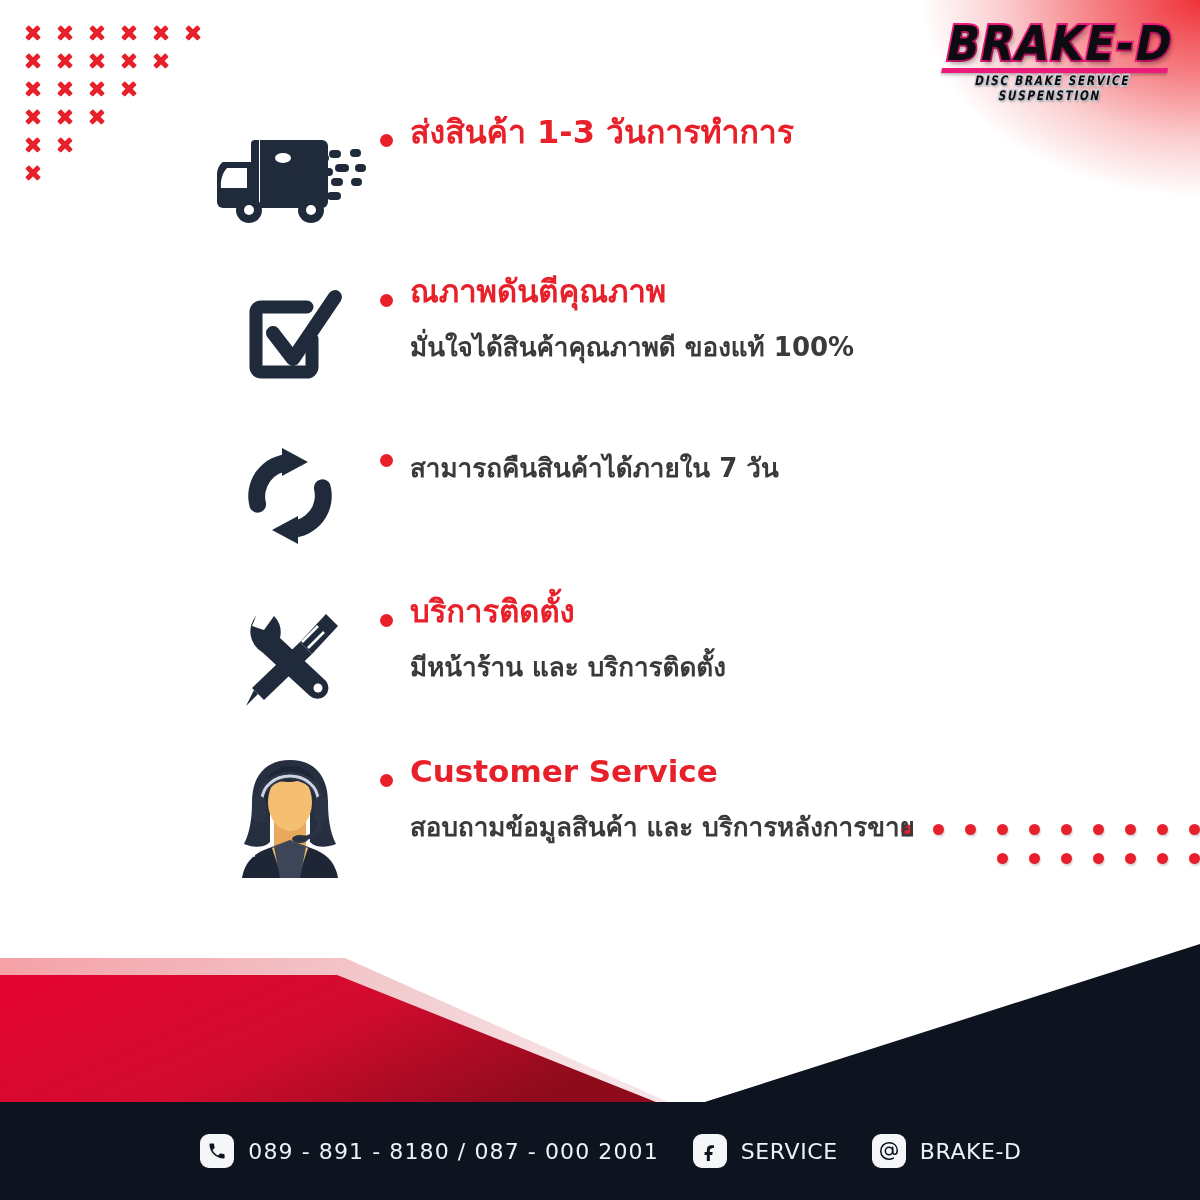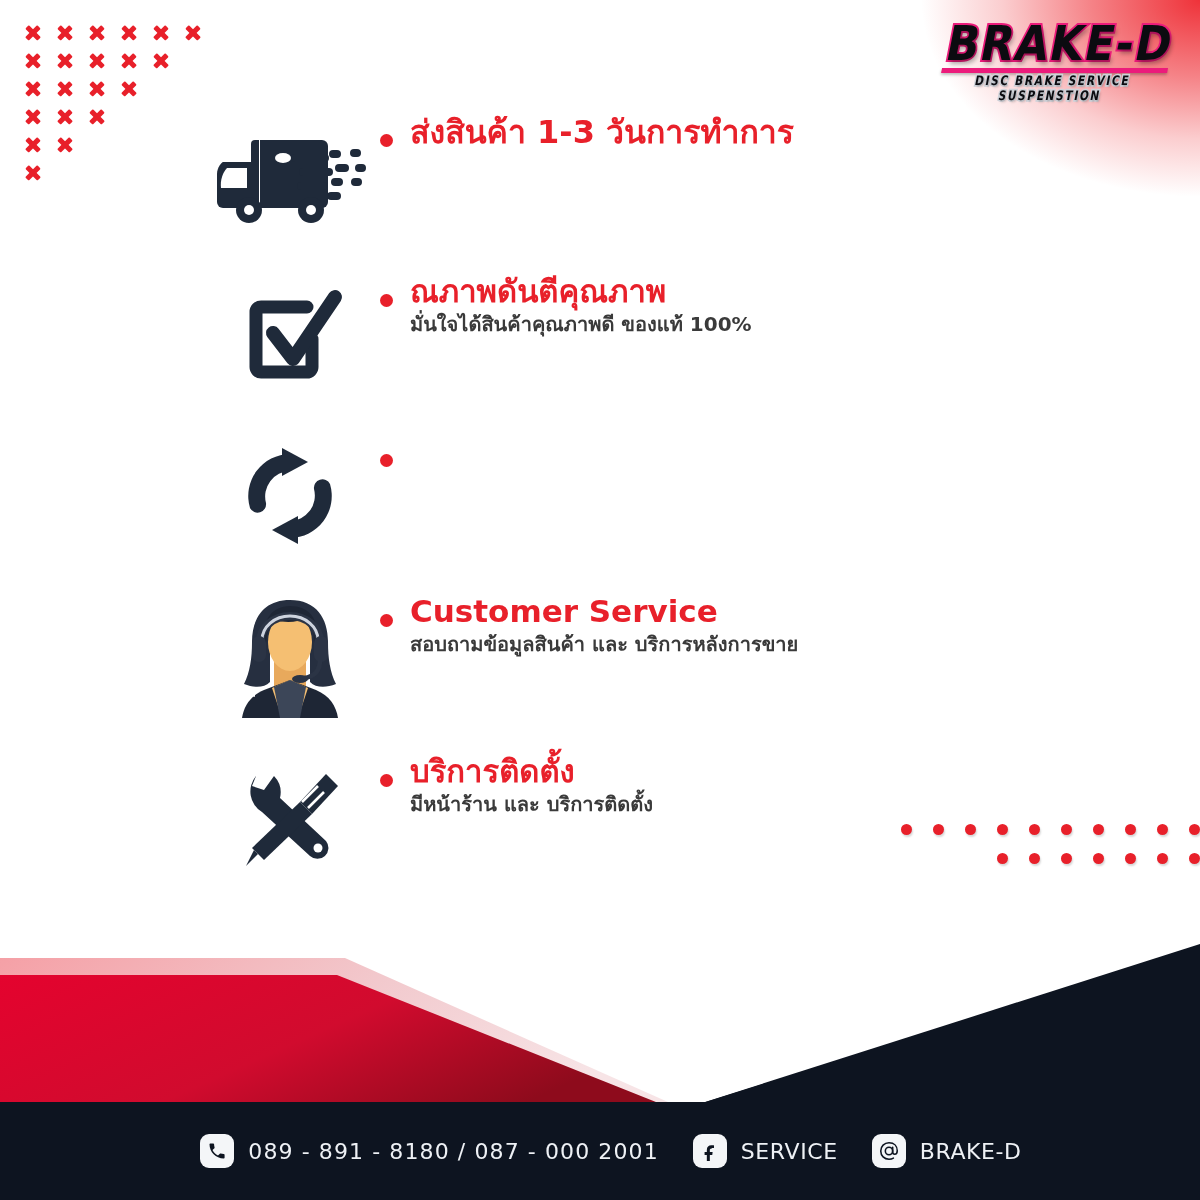--- a/index.html
+++ b/index.html
@@ -122,24 +122,24 @@
     font-family:"DejaVu Sans", sans-serif;
     color:#e8202a;
     font-size:31px;
     font-weight:bold;
     line-height:1.25;
     white-space:nowrap;
   }
   .f-sub {
     font-family:"DejaVu Sans", sans-serif;
     color:#3a3a3a;
-    font-size:20px;
+    font-size:26px;
     font-weight:bold;
     line-height:1.3;
-    margin-top:0;
+    margin-top:20px;
     white-space:nowrap;
   }
   .feature.single .f-head { font-size:32px; }
 
   
   .feature:nth-child(1) .f-icon { height:120px; align-items:flex-start; padding-top:12px; }
 
   
   .shapes { position:absolute; left:0; top:0; width:1200px; height:1200px; pointer-events:none; }
 
@@ -334,20 +334,47 @@
           <path d="M44 6 L70 20 L44 34 Z"></path>
           <path d="M52 96 a42 42 0 0 0 40 -54 a8.5 8.5 0 0 0 -16 5 a25.5 25.5 0 0 1 -24 32 z"></path>
           <path d="M60 102 L34 88 L60 74 Z"></path>
         </g>
       </svg>
     </div>
     <div class="f-text">
       <div class="f-body-row">
         <span class="bullet"></span>
         <div>
+          <div class="f-sub">สามารถคืนสินค้าได้ภายใน  7 วัน</div>
+        </div>
+      </div>
+    </div>
+  </div>
+
+  <div class="feature">
+    <div class="f-icon">
+      <svg width="120" height="105" viewBox="0 0 120 105">
+        <g fill="#1f2a3a">
+
+          <path d="M26 12 a24 24 0 0 0 6 36 l48 44 a11 11 0 0 0 16 -15 L50 34 a24 24 0 0 0 -6 -22 L34 26 L22 22 z"></path>
+          <circle cx="88" cy="84" r="4.5" fill="#fff"></circle>
+
+          <path d="M96 10 L108 22 L82 50 L70 38 z"></path>
+          <path d="M88 22 L72 38 M94 28 L78 44" stroke="#fff" stroke-width="2.6" fill="none"></path>
+          <path d="M70 38 L82 50 L34 96 L22 84 z"></path>
+          <path d="M28 90 L16 102 L24 86 z"></path>
+        </g>
+      </svg>
+    </div>
+    <div class="f-text">
+      <div class="f-body-row">
+        <span class="bullet"></span>
+        <div>
+          <div class="f-head">บริการติดตั้ง</div>
+          <div class="f-sub">มีหน้าร้าน และ บริการติดตั้ง</div>
         </div>
       </div>
     </div>
   </div>
 
   <div class="feature">
     <div class="f-icon">
       <svg width="120" height="124" viewBox="0 0 120 124">
 
         <path d="M60 6 C34 6 22 24 22 48 c0 16 -2 30 -8 42 c10 4 20 4 26 -2 V50 h40 v38 c6 6 16 6 26 2 c-6 -12 -8 -26 -8 -42 C98 24 86 6 60 6z" fill="#262f40"></path>
@@ -375,46 +402,20 @@
       <div class="f-body-row">
         <span class="bullet"></span>
         <div>
           <div class="f-head">Customer Service</div>
           <div class="f-sub">สอบถามข้อมูลสินค้า และ บริการหลังการขาย</div>
         </div>
       </div>
     </div>
   </div>
 
-  <div class="feature">
-    <div class="f-icon">
-      <svg width="120" height="105" viewBox="0 0 120 105">
-        <g fill="#1f2a3a">
-
-          <path d="M26 12 a24 24 0 0 0 6 36 l48 44 a11 11 0 0 0 16 -15 L50 34 a24 24 0 0 0 -6 -22 L34 26 L22 22 z"></path>
-          <circle cx="88" cy="84" r="4.5" fill="#fff"></circle>
-
-          <path d="M96 10 L108 22 L82 50 L70 38 z"></path>
-          <path d="M88 22 L72 38 M94 28 L78 44" stroke="#fff" stroke-width="2.6" fill="none"></path>
-          <path d="M70 38 L82 50 L34 96 L22 84 z"></path>
-          <path d="M28 90 L16 102 L24 86 z"></path>
-        </g>
-      </svg>
-    </div>
-    <div class="f-text">
-      <div class="f-body-row">
-        <span class="bullet"></span>
-        <div>
-          <div class="f-head">บริการติดตั้ง</div>
-          <div class="f-sub">มีหน้าร้าน และ บริการติดตั้ง</div>
-        </div>
-      </div>
-    </div>
-  </div>
-
 </div>
 
 <div class="footer">
 
   <div class="f-item">
     <span class="f-badge">
       <svg width="20" height="20" viewBox="0 0 24 24" fill="#0d1420">
         <path d="M6.6 10.8c1.4 2.8 3.8 5.1 6.6 6.6l2.2-2.2c.3-.3.7-.4 1-.2 1.2.4 2.4.6 3.7.6.6 0 1 .4 1 1V20c0 .6-.4 1-1 1C10.6 21 3 13.4 3 4c0-.6.4-1 1-1h3.5c.6 0 1 .4 1 1 0 1.3.2 2.5.6 3.7.1.4 0 .7-.2 1l-2.3 2.1z"></path>
       </svg>
     </span>

